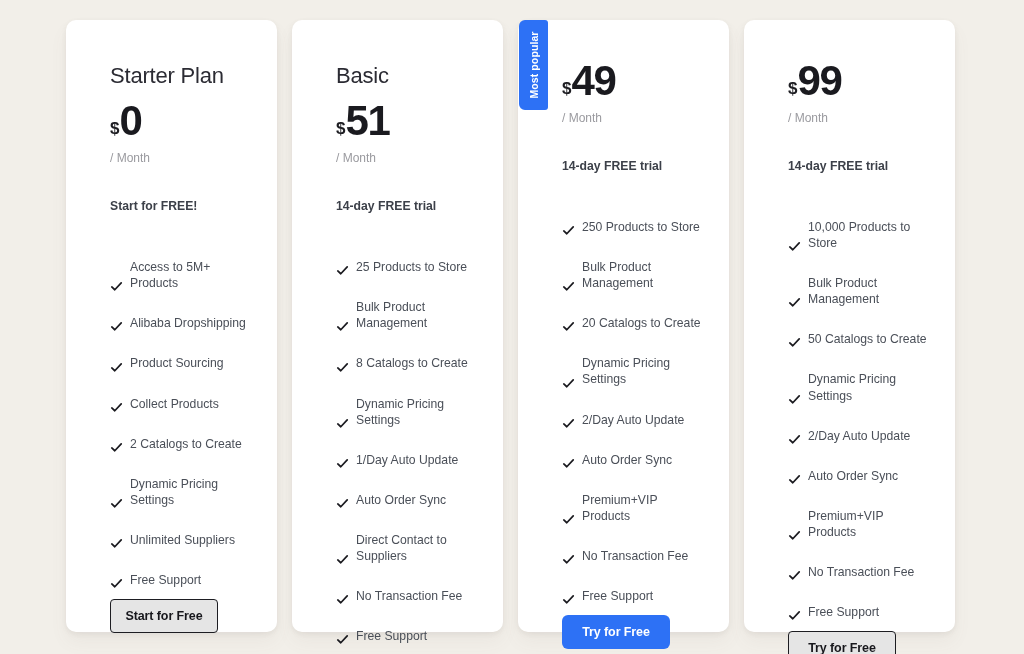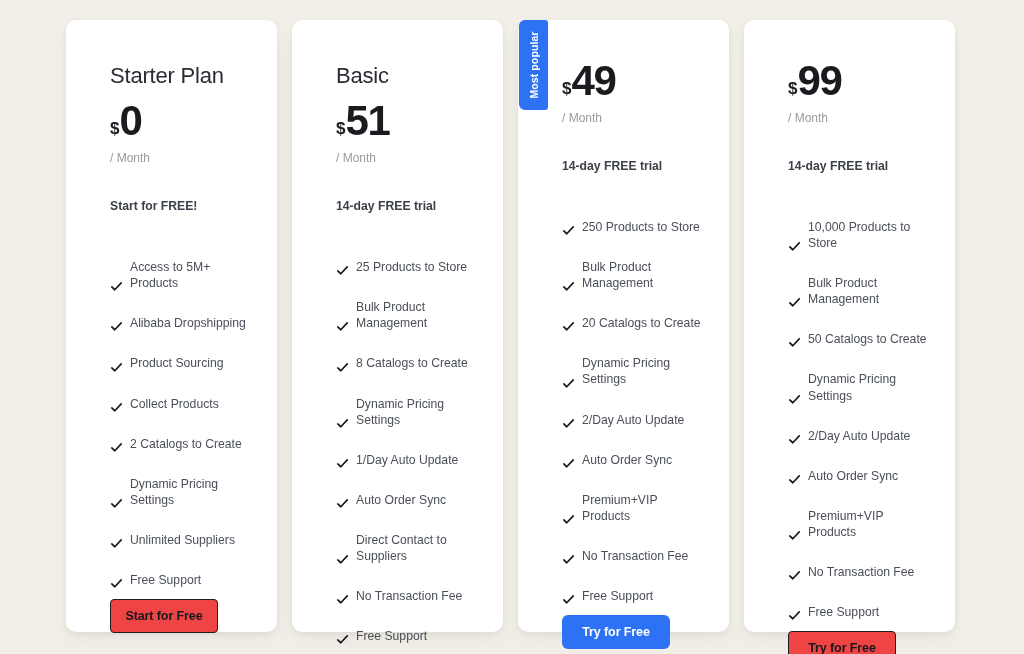--- a/index.html
+++ b/index.html
@@ -144,21 +144,21 @@
     font-size: 12.5px;
     font-weight: bold;
     height: 34px;
     padding: 0 14px;
     min-width: 108px;
     box-sizing: border-box;
     cursor: pointer;
     letter-spacing: -0.1px;
   }
   .cta-outline {
-    background: #ef4444;
+    background: #e5e5e5;
     color: #17171c;
     border: 1.6px solid #1d1d22;
     border-radius: 4px;
   }
   .cta-solid {
     background: #2d71f5;
     color: #ffffff;
     border: none;
     border-radius: 6px;
   }

